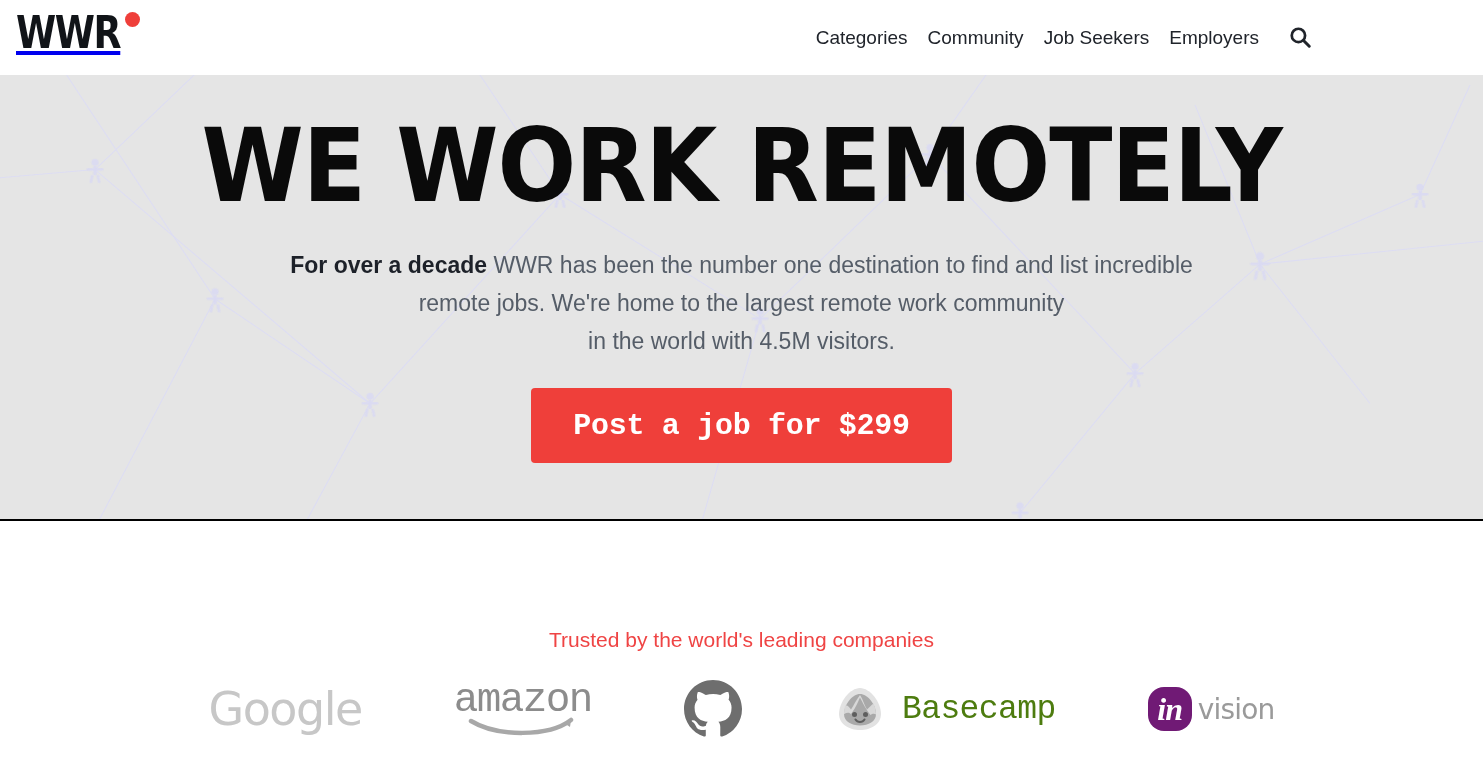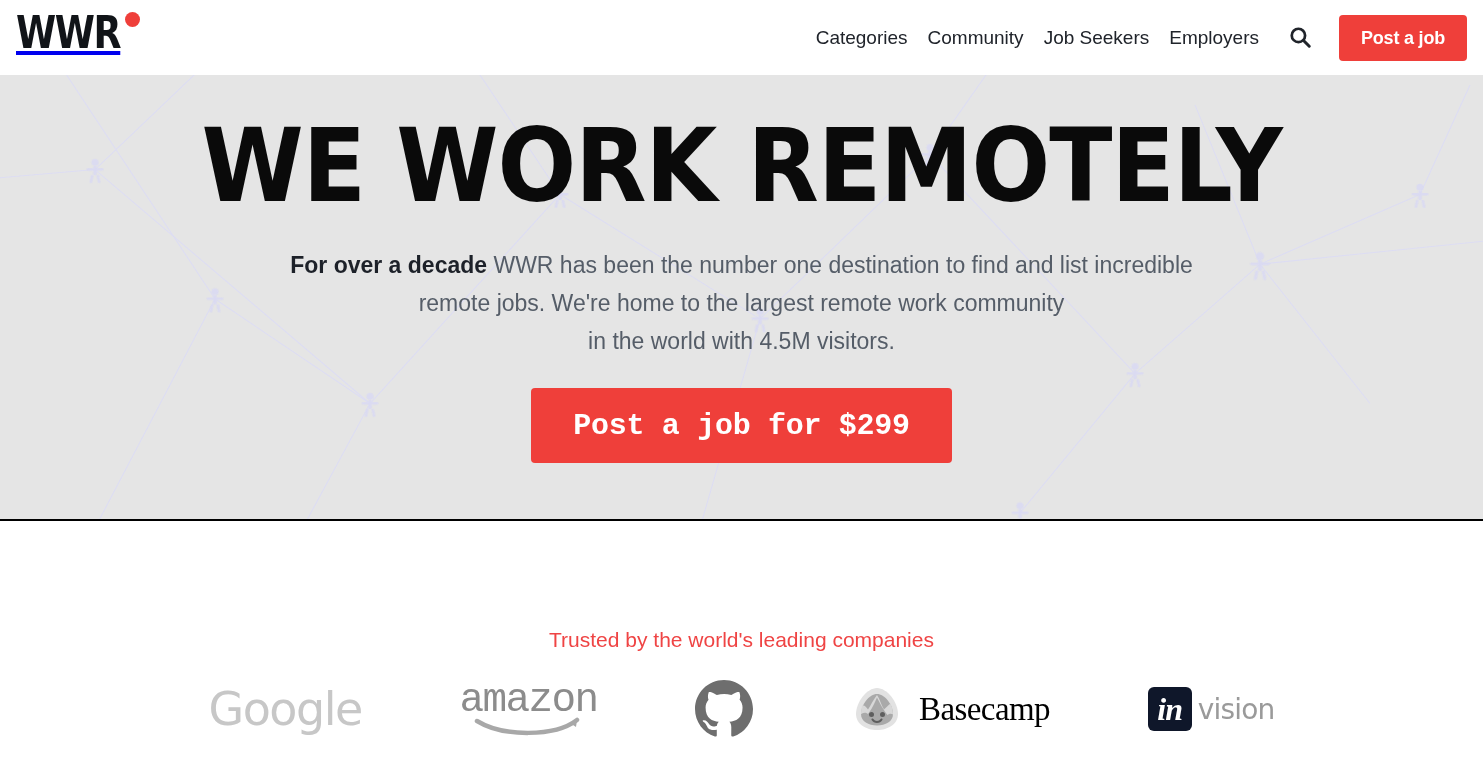--- a/index.html
+++ b/index.html
@@ -221,32 +221,32 @@
   }
   .logo-amazon {
     font-family: Liberation Mono, monospace;
     font-size: 41px;
     letter-spacing: -1.6px;
     color: #8c8c8c;
     line-height: 38px;
     font-weight: 400;
   }
   .logo-basecamp-text {
-    font-family: Liberation Serif, serif;
+    font-family: Liberation Mono, monospace;
     font-size: 33px;
-    color: #000000;
+    color: #4d7c0f;
     letter-spacing: -0.6px;
     margin-left: 16px;
     font-weight: 400;
   }
   .logo-invision-wrap { display: flex; align-items: center; }
   .logo-invision-sq {
     width: 44px; height: 44px;
-    background: #0f172a;
-    border-radius: 6px;
+    background: #701a75;
+    border-radius: 16px;
     display: flex;
     align-items: center;
     justify-content: center;
   }
   .logo-invision-in {
     font-family: "Liberation Serif", serif;
     font-style: italic;
     font-weight: 700;
     color: #ffffff;
     font-size: 32px;
@@ -279,21 +279,20 @@
       <a class="nav-link" href="#">Job Seekers</a>
       <a class="nav-link" href="#">Employers</a>
       <button class="search-btn">
         <svg width="25" height="25" viewBox="0 0 24 24">
           <circle cx="10" cy="10" r="6.4" fill="none" stroke="#20242b" stroke-width="2.6"></circle>
           <line x1="14.9" y1="14.9" x2="20.4" y2="20.4" stroke="#20242b" stroke-width="2.9" stroke-linecap="round"></line>
         </svg>
       </button>
     </nav>
 
-    <button class="post-job-btn">Post a job</button>
   </header>
 
   <section class="hero">
 
     <svg class="hero-bg" viewBox="0 0 1483 446" preserveAspectRatio="none">
       <g stroke="#dcdcf5" stroke-width="1.1" fill="none" opacity="0.85">
         <line x1="-20" y1="105" x2="95" y2="95"></line>
         <line x1="95" y1="95" x2="370" y2="330"></line>
         <line x1="95" y1="95" x2="215" y2="-20"></line>
         <line x1="370" y1="330" x2="215" y2="225"></line>

